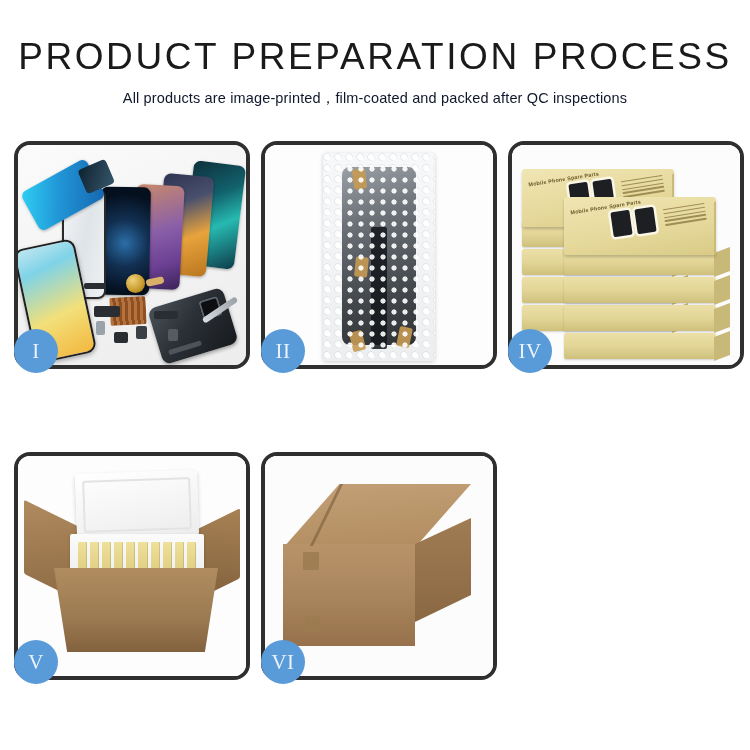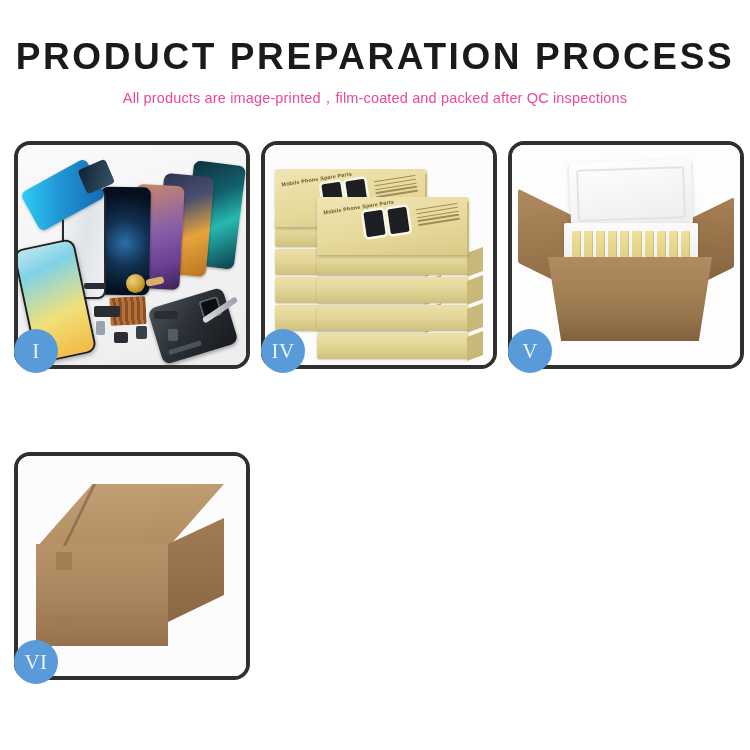--- a/index.html
+++ b/index.html
@@ -7,26 +7,26 @@
     width:750px;height:750px;
     background:#ffffff;
     font-family:"Liberation Sans", sans-serif;
     overflow:hidden;
   }
   .page{position:relative;width:750px;height:750px;}
 
   
   .header{text-align:center;padding-top:38px;}
   .title{
-    font-size:37px;font-weight:700;color:#1a1a1a;
+    font-size:37px;font-weight:400;color:#1a1a1a;
     letter-spacing:2.6px;line-height:1;white-space:nowrap;
     font-family:"Liberation Sans", sans-serif;
   }
   .subtitle{
-    margin-top:14px;font-size:14.5px;color:#ec4899;
+    margin-top:14px;font-size:14.5px;color:#0f172a;
     letter-spacing:.15px;white-space:nowrap;
   }
 
   
   .grid{
     position:absolute;left:14px;top:141px;
     width:722px;
     display:grid;
     grid-template-columns:236px 236px 236px;
     grid-template-rows:228px 228px;
@@ -357,20 +357,36 @@
           <div class="bit b5"></div>
           <div class="bit b6"></div>
           <div class="bit b7"></div>
           <div class="bit b8"></div>
           <div class="driver"></div>
         </div>
       </div>
       <div class="badge">I</div>
     </div>
 
+    <div class="card">
+      <div class="card-inner">
+        <div class="p2">
+          <div class="bag">
+            <div class="screen-in"></div>
+            <div class="flexstrip"></div>
+            <div class="tape t1"></div>
+            <div class="tape t2"></div>
+            <div class="tape t3"></div>
+            <div class="tape t4"></div>
+            <div class="bubgloss"></div>
+          </div>
+        </div>
+      </div>
+      <div class="badge">II</div>
+    </div>
 
 
     <div class="card">
       <div class="card-inner">
         <div class="p4">
           <div class="stackbox" style="left:10px;top:160px;"></div>
           <div class="stackbox" style="left:10px;top:132px;"></div>
           <div class="stackbox" style="left:10px;top:104px;"></div>
           <div class="stackbox" style="left:10px;top:76px;"></div>
 

